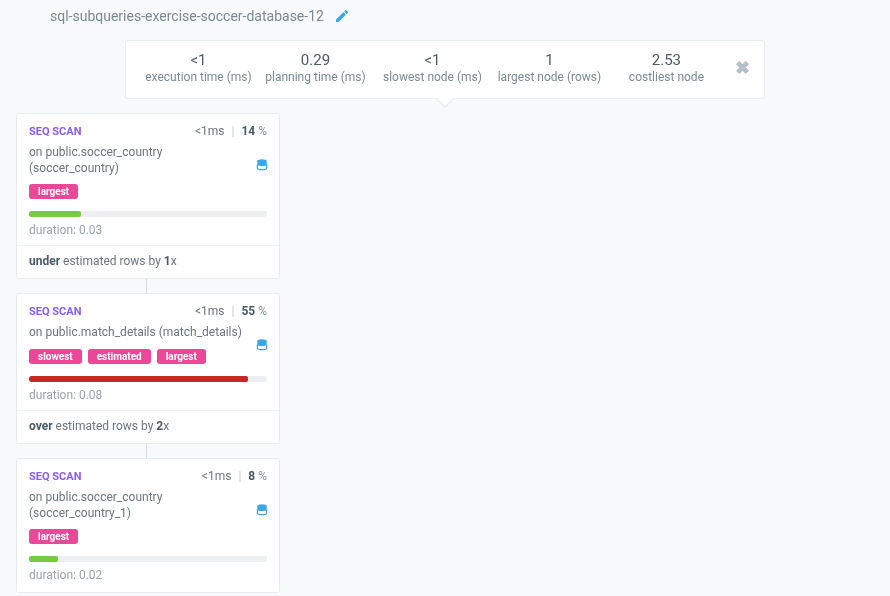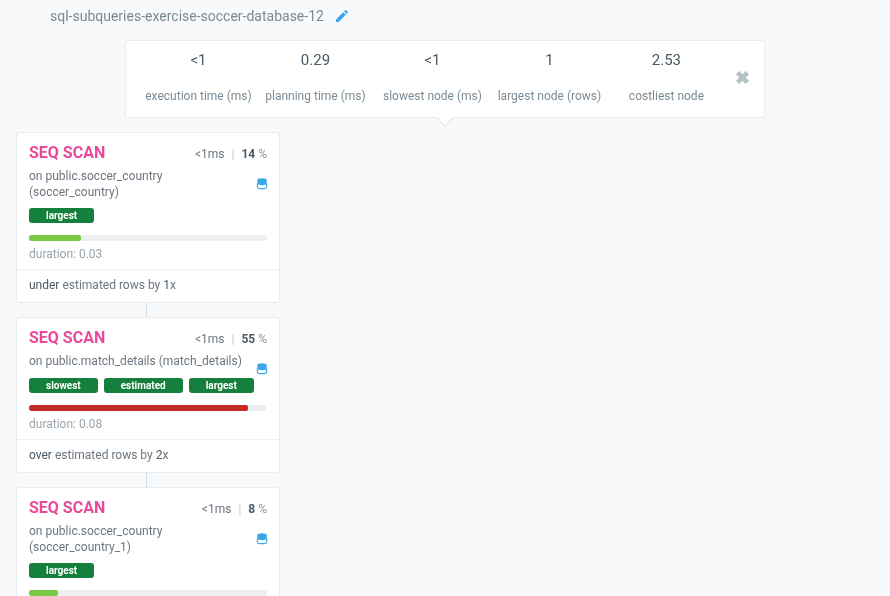--- a/index.html
+++ b/index.html
@@ -44,21 +44,21 @@
     text-align: center;
     flex: 1;
   }
   .stat-val {
     color: #4a5a66;
     font-size: 15px;
   }
   .stat-label {
     color: #7c8a94;
     font-size: 12px;
-    margin-top: 20px;
+    margin-top: 1px;
   }
   .close-x {
     color: #b6c0c7;
     font-size: 18px;
     font-weight: 700;
     padding-left: 10px;
     cursor: pointer;
     align-self: center;
   }
   .stats-pointer {
@@ -99,22 +99,22 @@
     background: #d6dde2;
     margin: 0 0 0 130px;
   }
   .card-head {
     display: flex;
     align-items: baseline;
     justify-content: space-between;
   }
   .scan-type {
     font-weight: 700;
-    color: #ec4899;
-    font-size: 16px;
+    color: #8b5cf6;
+    font-size: 11px;
   }
   .head-right {
     color: #8a96a0;
   }
   .head-right .t { color:#6b7680; }
   .head-right .sep { margin: 0 4px; color:#c4ccd2;}
   .head-right .pct { font-weight:700; color:#4a5a66;}
   .head-right .pctu { font-weight:400; color:#8a96a0;}
   .rel-line {
     margin-top: 6px;
@@ -123,26 +123,26 @@
   }
   .db-icon {
     position: absolute;
     right: 10px;
     top: 44px;
     width: 14px; height: 14px;
   }
   .tags { margin-top: 8px; }
   .tag {
     display: inline-block;
-    background: #15803d;
+    background: #ec4899;
     color: #fff;
     font-size: 10px;
     font-weight: 700;
     border-radius: 3px;
-    padding: 2px 17px;
+    padding: 2px 9px;
     margin-right: 3px;
   }
   .bar {
     height: 6px;
     background: #ecf0f2;
     border-radius: 2px;
     margin-top: 12px;
     position: relative;
     overflow: hidden;
   }
@@ -153,21 +153,21 @@
   }
   .duration {
     margin-top: 6px;
     color: #9aa4ad;
   }
   .divider {
     border-top: 1px solid #eef2f4;
     margin: 8px -12px 0;
     padding: 8px 12px 0;
   }
-  .est b { color:#4a5a66; font-weight:400;}
+  .est b { color:#4a5a66; font-weight:700;}
 </style>
 </head>
 <body>
 
 <div class="header-row">
   <span class="page-title">sql-subqueries-exercise-soccer-database-12</span>
   <svg class="edit-icon" viewBox="0 0 24 24" fill="#3aa6e8">
       <path d="M3 17.25V21h3.75l11-11.04-3.75-3.75L3 17.25zM20.71 7.04a1 1 0 0 0 0-1.41l-2.34-2.34a1 1 0 0 0-1.41 0l-1.83 1.83 3.75 3.75 1.83-1.83z"></path>
     </svg>
 </div>

